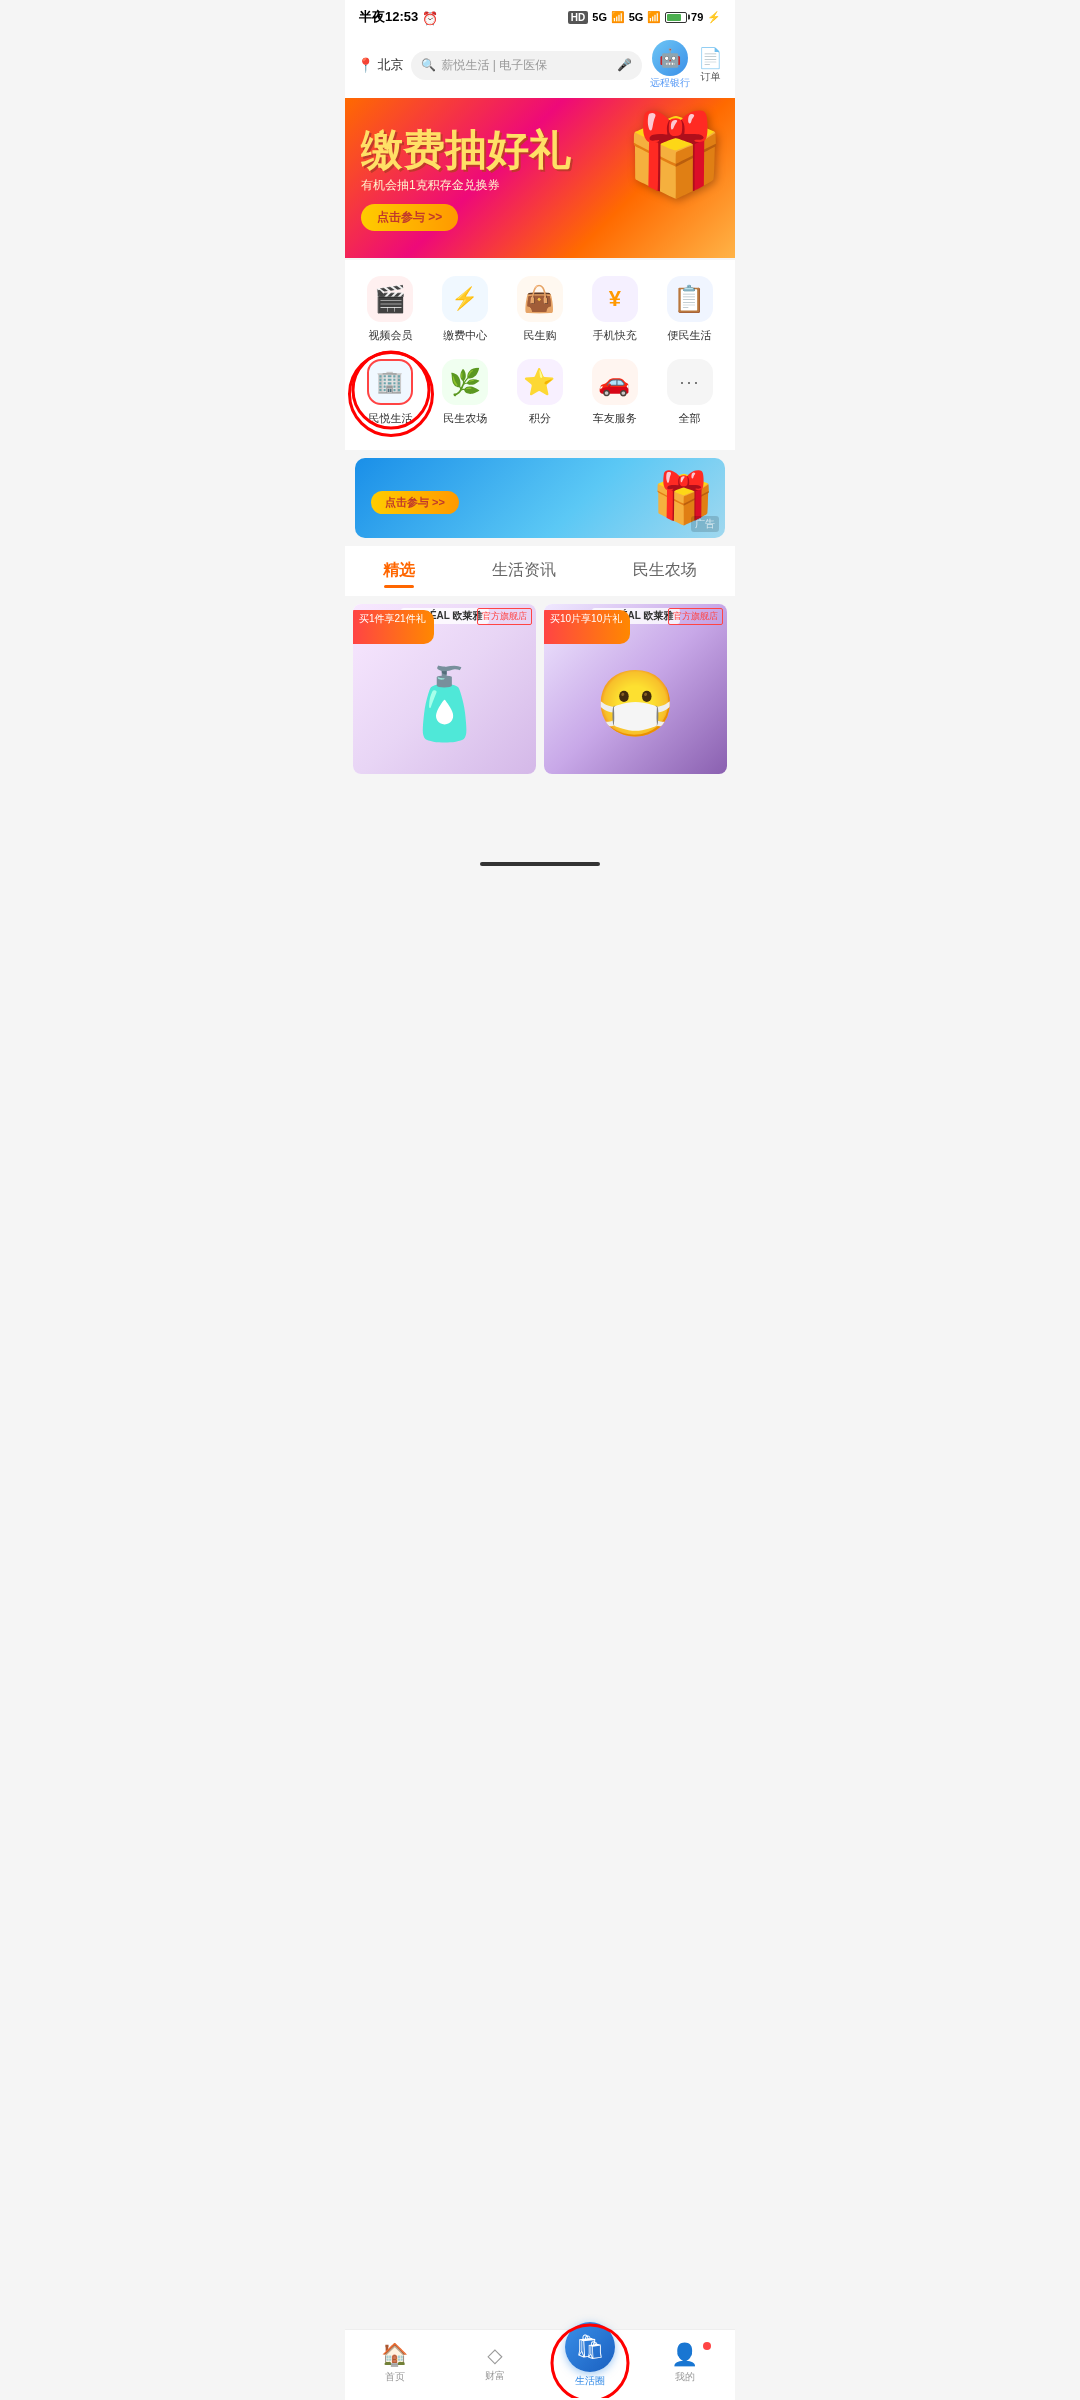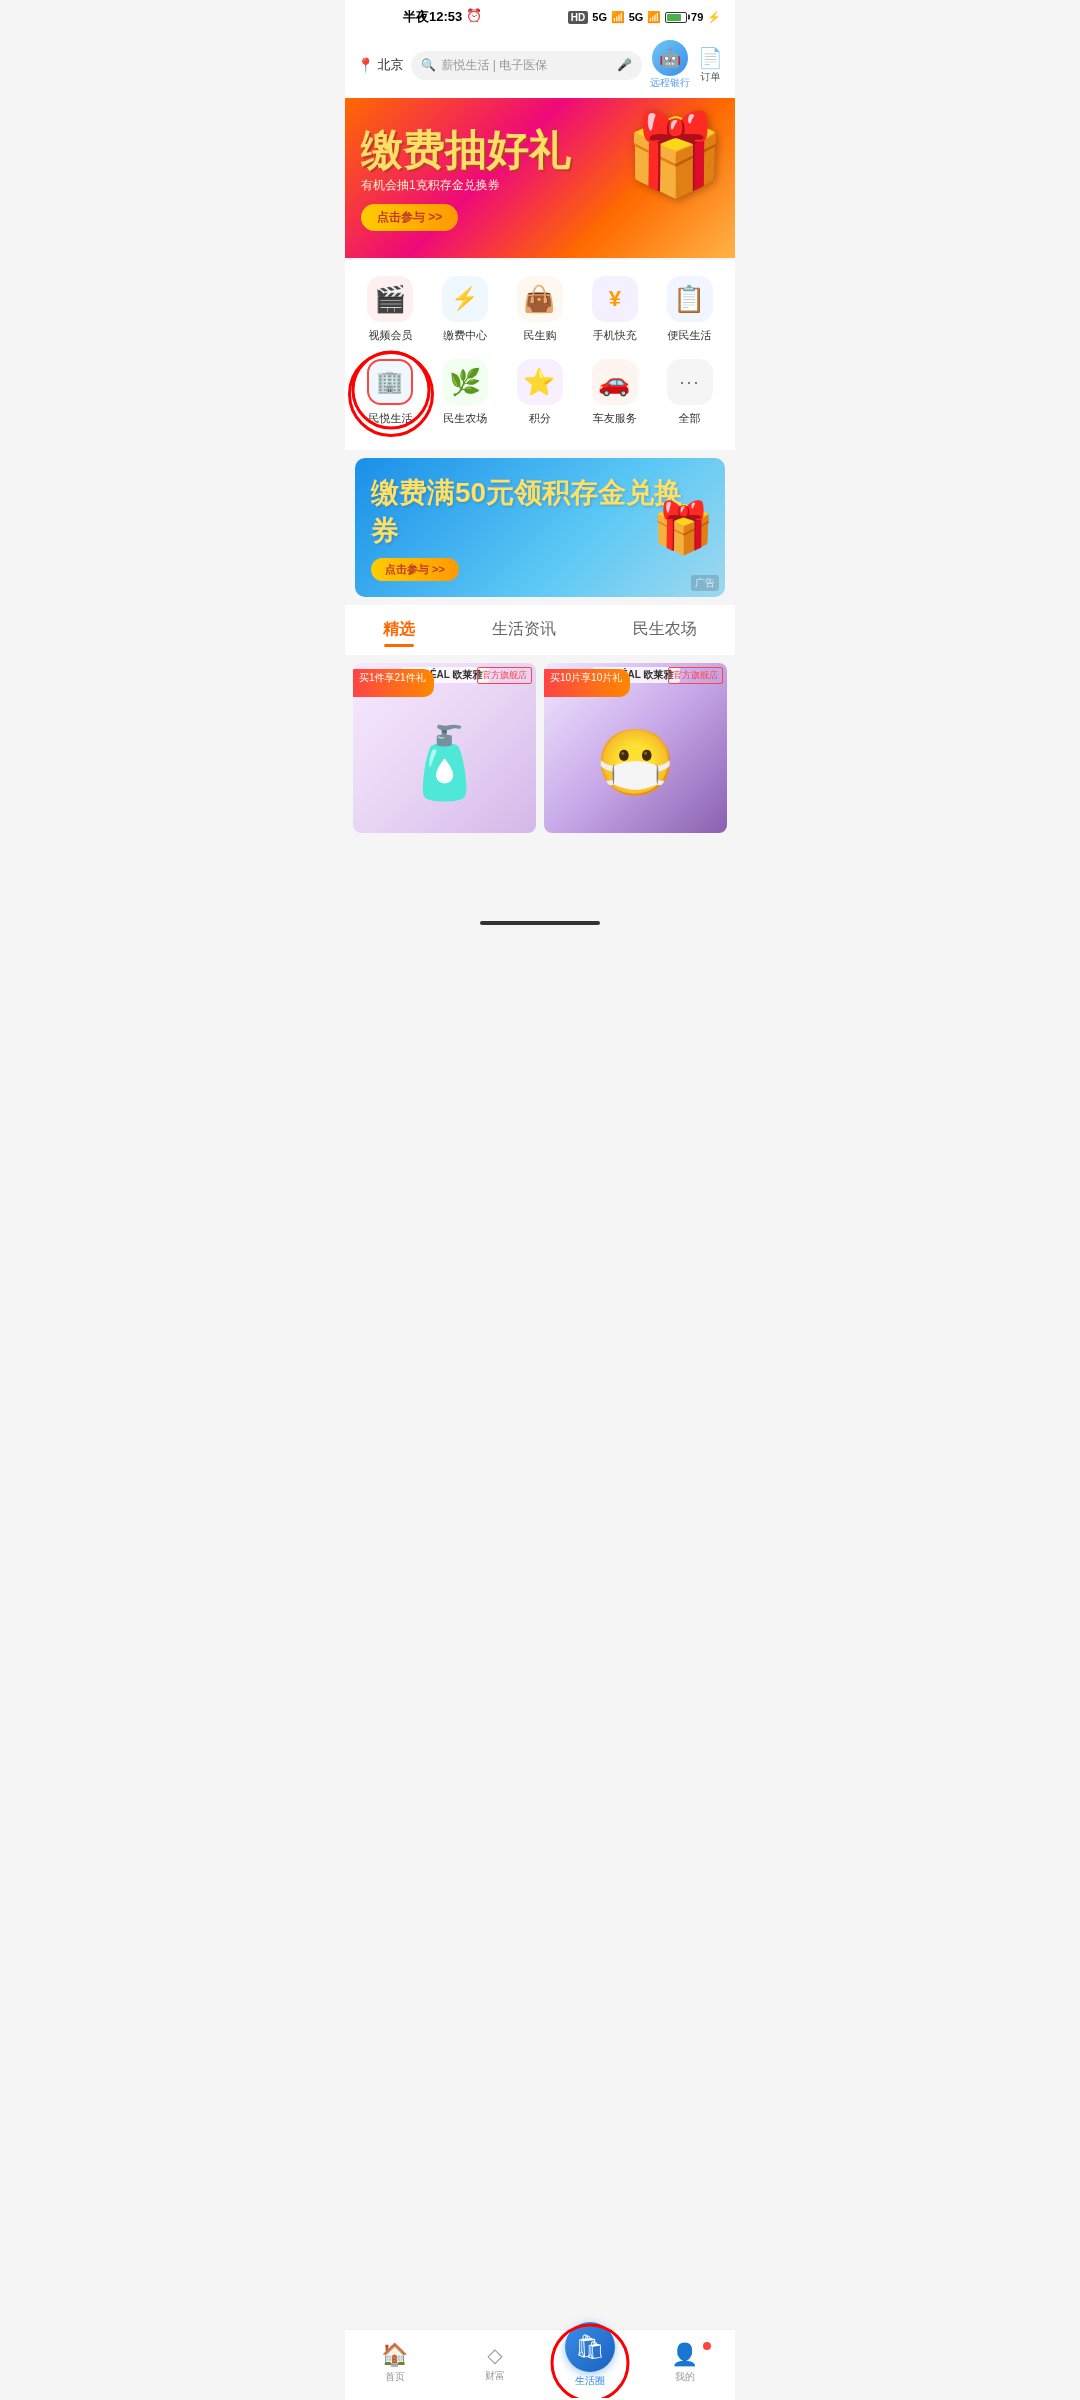--- a/index.html
+++ b/index.html
@@ -15,21 +15,21 @@
     
     .status-bar {
       background: #fff;
       display: flex;
       justify-content: space-between;
       align-items: center;
       padding: 8px 14px 6px;
       font-size: 13px;
       font-weight: 600;
     }
-    .status-left { display: flex; align-items: flex-start; gap: 4px; margin-left: 44px; }
+    .status-left { display: flex; align-items: flex-end; gap: 4px; }
     .status-right { display: flex; align-items: center; gap: 4px; font-size: 11px; }
     .battery-box {
       width: 22px; height: 11px; border: 1.5px solid #333; border-radius: 2px; position: relative; display: inline-flex; align-items: center; padding: 1px;
     }
     .battery-box::after { content: ''; position: absolute; right: -4px; top: 50%; transform: translateY(-50%); width: 2px; height: 5px; background: #333; border-radius: 0 1px 1px 0; }
     .battery-fill { background: #4CAF50; height: 100%; width: 75%; border-radius: 1px; }
 
     
     .nav-bar {
       background: #fff;
@@ -213,21 +213,21 @@
       background: linear-gradient(135deg, #f8e8ff 0%, #e8d5f5 50%, #d4b8e8 100%);
       display: flex; align-items: center; justify-content: center;
       position: relative; overflow: hidden;
     }
     .product-img-2 {
       background: linear-gradient(135deg, #f0e8ff 0%, #c8a8e8 50%, #8a60b0 100%);
     }
     .product-badge {
       position: absolute; top: 6px; left: 0;
       background: linear-gradient(90deg, #ff4444, #ff8800);
-      color: #fff; font-size: 10px; padding: 2px 8px 12px 6px;
+      color: #fff; font-size: 10px; padding: 2px 8px 18px 6px;
       border-radius: 0 10px 10px 0;
     }
     .loreal-logo {
       position: absolute; top: 4px; left: 50%; transform: translateX(-50%);
       font-size: 10px; color: #333; font-weight: 700;
       background: rgba(255,255,255,0.8); padding: 1px 6px; border-radius: 3px;
     }
     .flagship-tag {
       position: absolute; top: 4px; right: 4px;
       font-size: 9px; color: #ff4444; border: 1px solid #ff4444;
@@ -378,23 +378,20 @@
       <span class="menu-label">车友服务</span>
     </div>
     <div class="menu-item">
       <div class="menu-icon-wrap icon-more" style="font-size:18px;color:#666;letter-spacing:1px;">···</div>
       <span class="menu-label">全部</span>
     </div>
   </div>
 </div>
 
 <div class="ad-banner">
-  <div class="ad-banner-title">
-    <span>缴费满</span><span style="color:#ffe066;font-size:28px;">50元</span><span>领积存金兑换券</span>
-  </div>
   <div class="ad-banner-btn">点击参与 &gt;&gt;</div>
   <div class="ad-banner-img">🎁</div>
   <div class="ad-tag">广告</div>
 </div>
 
 <div class="content-tabs">
   <div class="tab-item active">
     <span>精选</span>
     <div class="tab-underline"></div>
   </div>

